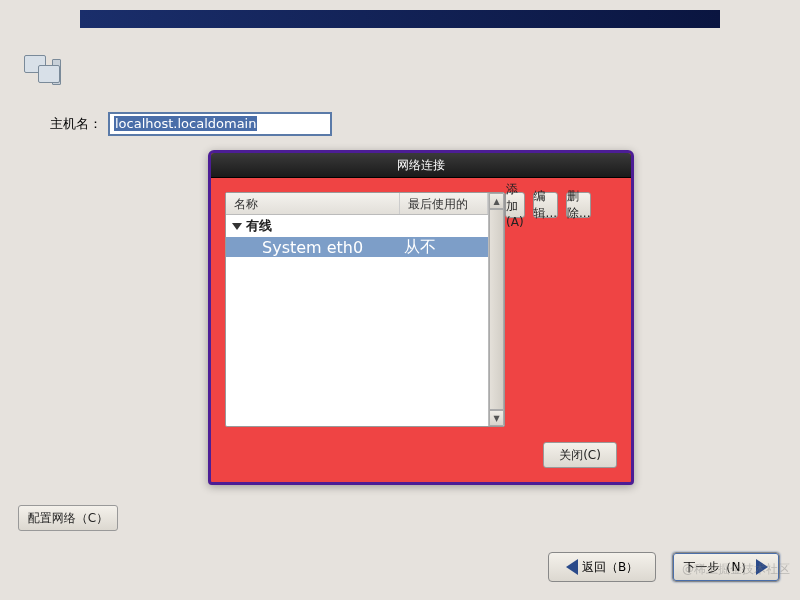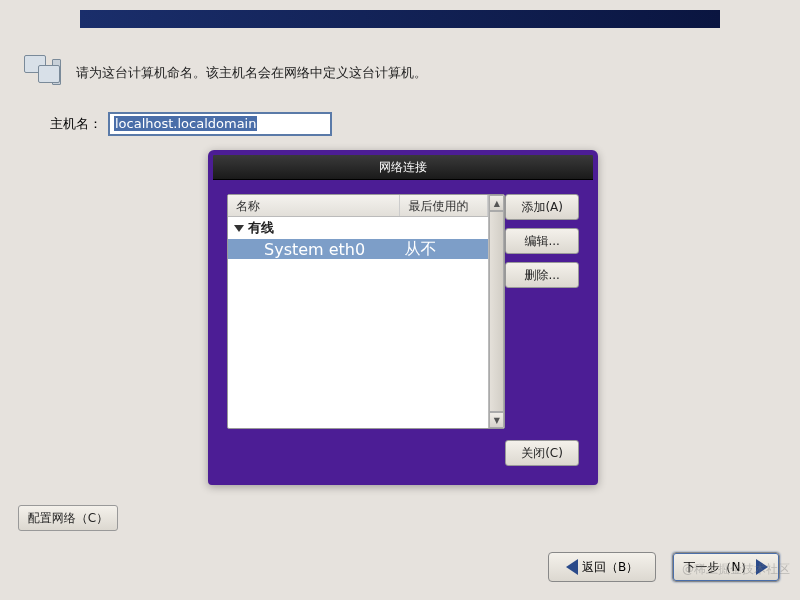--- a/index.html
+++ b/index.html
@@ -49,23 +49,23 @@
       padding: 2px 4px;
       font-size: 13px;
     }
     .hostname-input .sel {
       background: #4a6ea9; color: #fff;
       padding: 0 1px;
     }
     .dialog {
       position: absolute;
       left: 208px; top: 150px;
-      width: 390px; height: 335px;
-      background: #4c1d95;
-      border: 5px solid #4c1d95;
+      width: 426px; height: 335px;
+      background: #ef4444;
+      border: 3px solid #4c1d95;
       border-radius: 6px 6px 4px 4px;
       box-shadow: 0 2px 8px rgba(0,0,0,0.3);
       overflow: hidden;
     }
     .dialog-title {
       height: 25px;
       background: linear-gradient(to bottom, #3a3a3a, #1a1a1a);
       color: #fff;
       font-size: 12px;
       display: flex;
@@ -127,21 +127,21 @@
     }
     .sb-btn {
       height: 16px;
       background: linear-gradient(to bottom, #f0ede7, #d8d4cd);
       border: 1px solid #aaa;
       display: flex; align-items: center; justify-content: center;
       font-size: 8px; color: #555;
     }
     .sb-thumb { flex: 1; background: linear-gradient(to right, #e4e0d9, #d2cec6); border: 1px solid #aaa; margin: 0; }
     .btn-col {
-      display: flex; flex-direction: column; gap: 8px;
+      display: flex; flex-direction: row; gap: 8px;
       width: 74px;
     }
     .gtk-btn {
       height: 26px;
       background: linear-gradient(to bottom, #f4f1eb, #dcd8d0);
       border: 1px solid #999;
       border-radius: 3px;
       font-size: 12px;
       color: #222;
       display: flex; align-items: center; justify-content: center;
@@ -198,21 +198,20 @@
 <body>
 
 <div class="banner"></div>
 
 <div class="desc-row">
   <div class="computer-icon-wrap">
     <div class="mon1"></div>
       <div class="mon2"></div>
       <div class="tower"></div>
   </div>
-  <div class="desc-text">请为这台计算机命名。该主机名会在网络中定义这台计算机。</div>
 </div>
 
 <div class="hostname-row">
   <span>主机名：</span>
   <div class="hostname-input">
     <span class="sel">localhost.localdomain</span>
   </div>
 </div>
 
 <div class="dialog">

